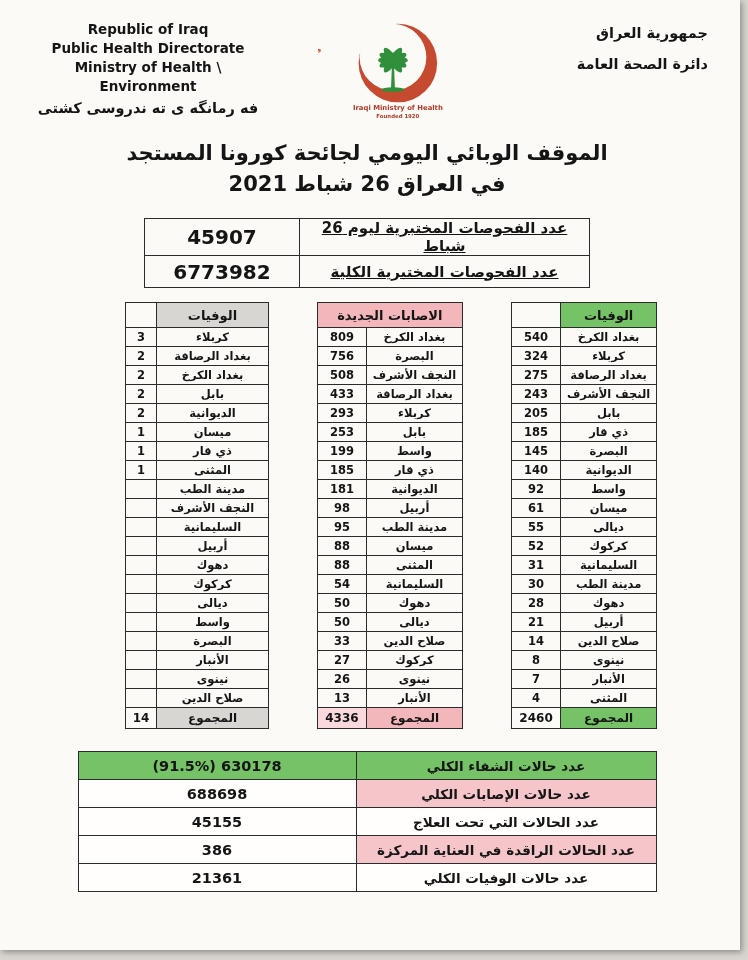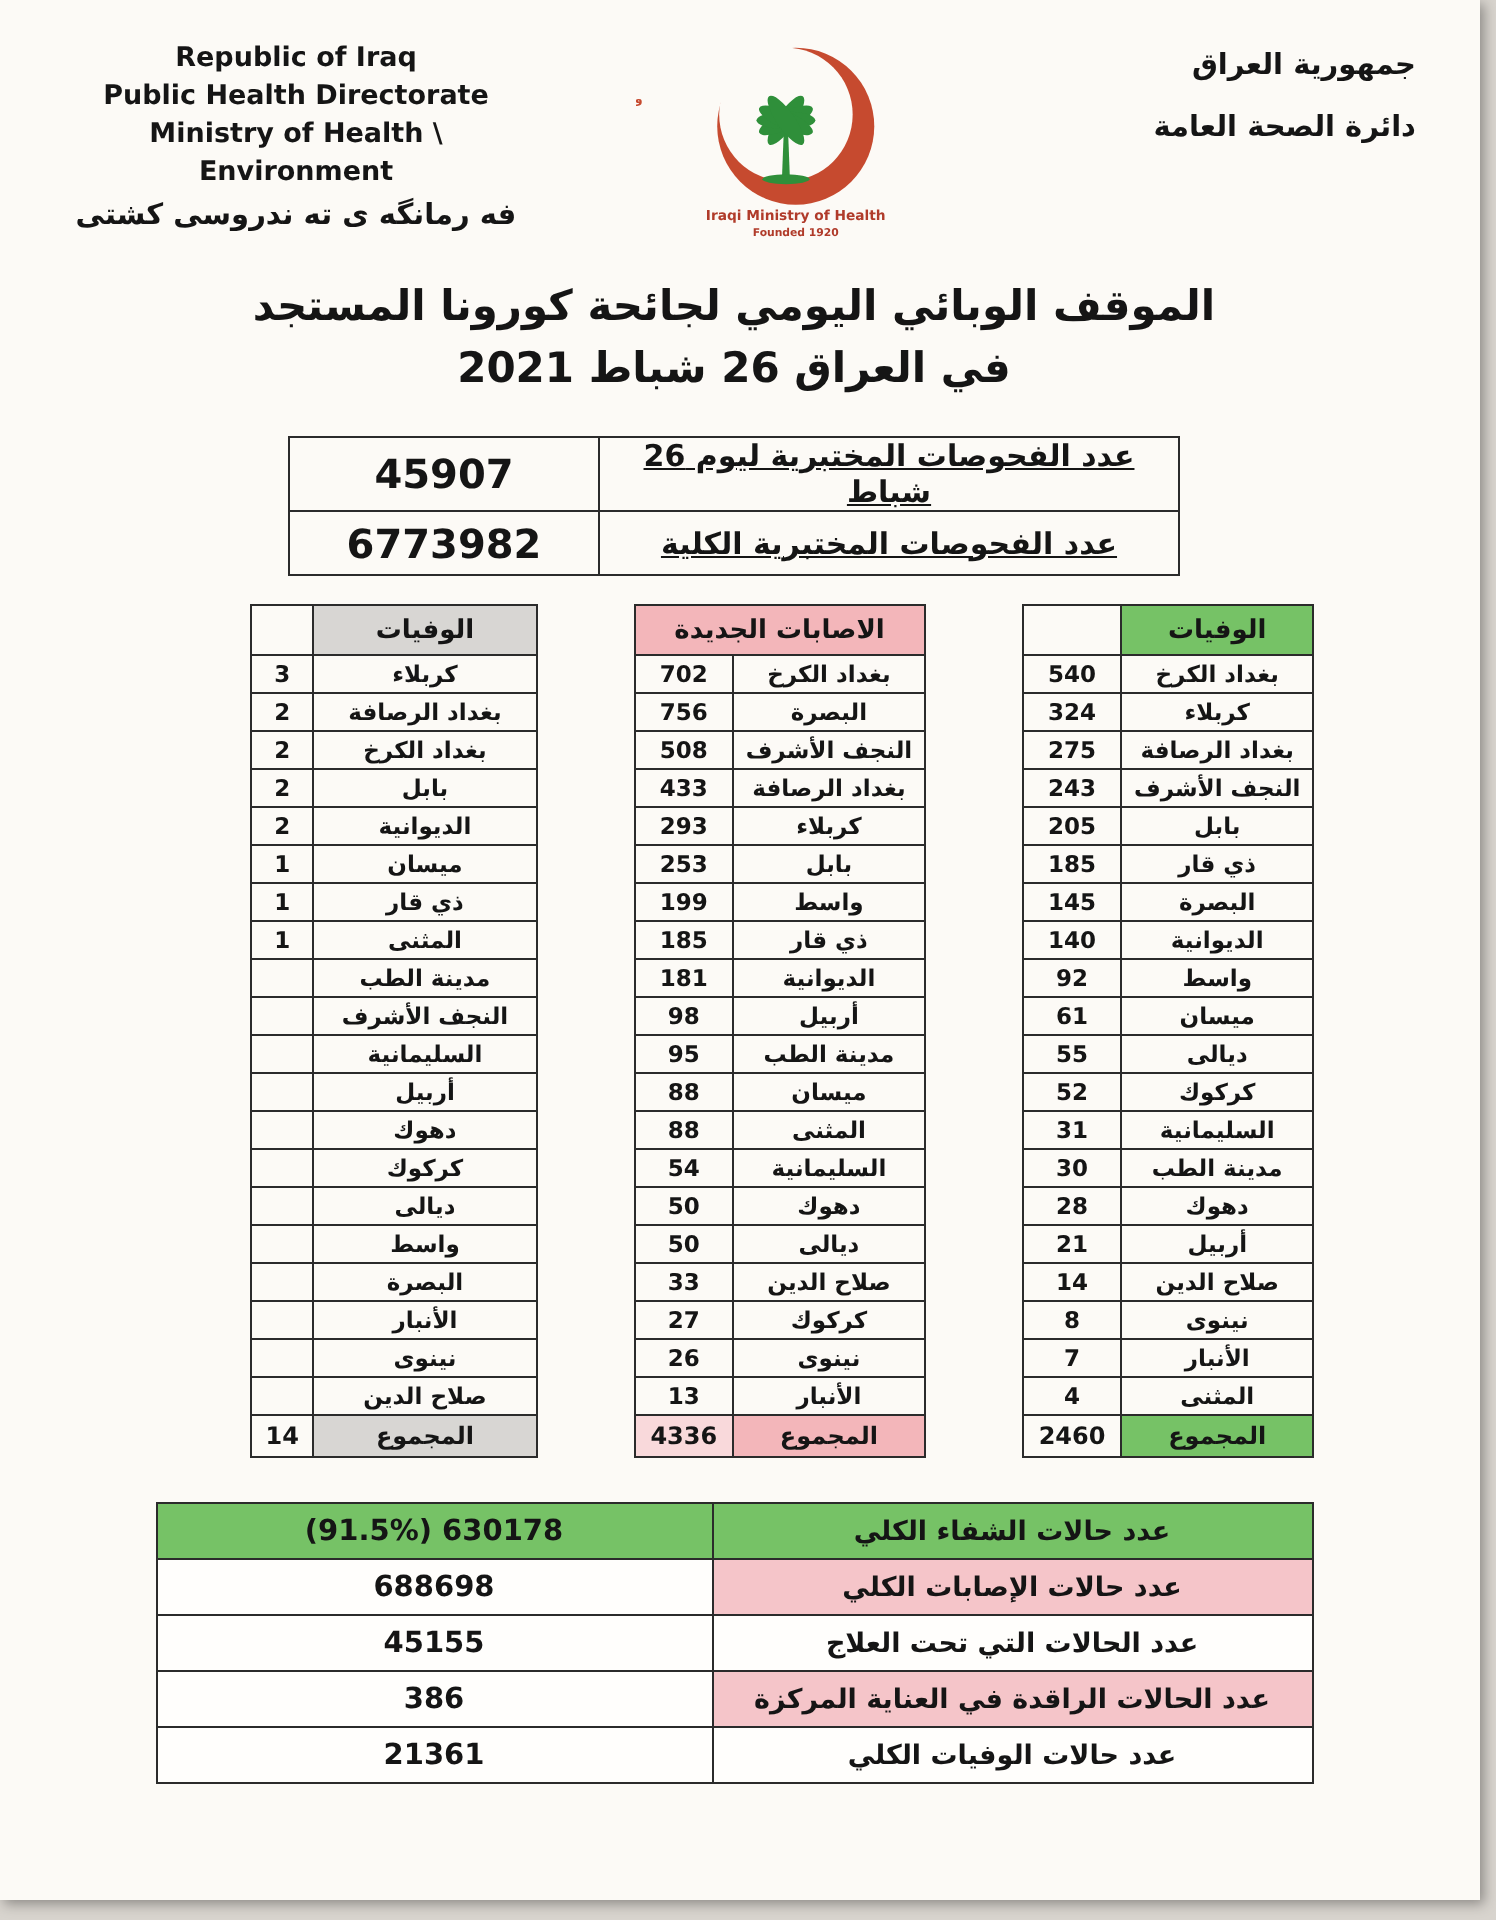--- a/index.html
+++ b/index.html
@@ -238,21 +238,21 @@
           <col class="c-val">
         </colgroup>
       <thead>
         <tr>
           <th class="pink" colspan="2">الاصابات الجديدة</th>
         </tr>
       </thead>
       <tbody>
           <tr>
             <td class="name">بغداد الكرخ</td>
-            <td class="val">702</td>
+            <td class="val">809</td>
           </tr>
           <tr>
             <td class="name">البصرة</td>
             <td class="val">756</td>
           </tr>
           <tr>
             <td class="name">النجف الأشرف</td>
             <td class="val">508</td>
           </tr>
           <tr>

